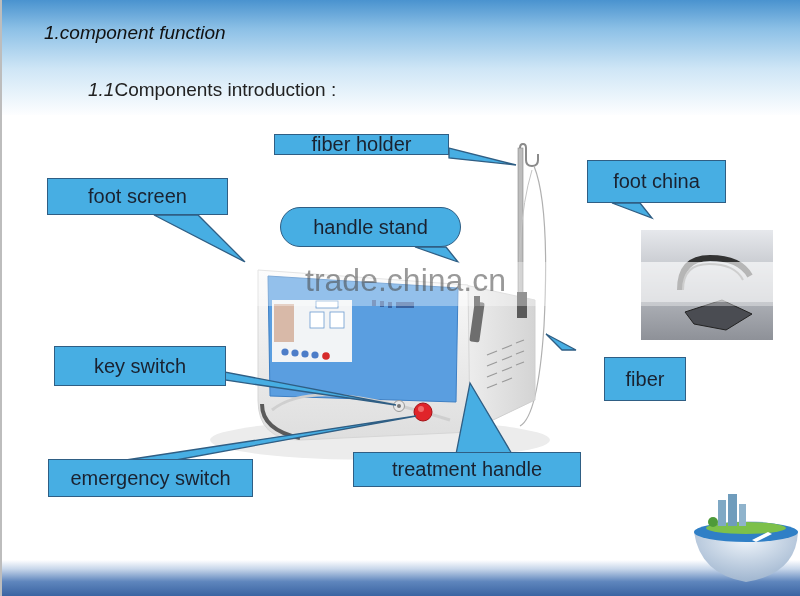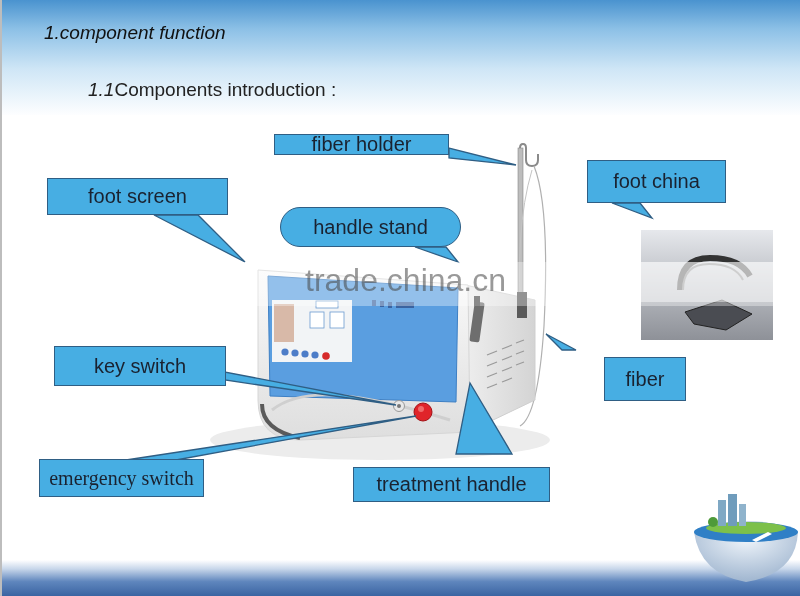--- a/index.html
+++ b/index.html
@@ -154,18 +154,18 @@
   </div>
 <div class="callout" style="left:587px;top:160px;width:139px;height:43px;">
     <span>foot china</span>
   </div>
 <div class="callout" style="left:54px;top:346px;width:172px;height:40px;text-align:right;">
     <span>key switch</span>
   </div>
 <div class="callout" style="left:560px;top:357px;width:82px;height:44px;margin-left:44px;">
     <span>fiber</span>
   </div>
-<div class="callout" style="left:39px;top:459px;width:165px;height:38px;font-family:Liberation Serif, serif;">
+<div class="callout" style="left:48px;top:459px;width:205px;height:38px;">
     <span>emergency switch</span>
   </div>
-<div class="callout" style="left:353px;top:467px;width:197px;height:35px;">
+<div class="callout" style="left:353px;top:452px;width:228px;height:35px;">
     <span>treatment handle</span>
   </div>
 
 </body></html>

